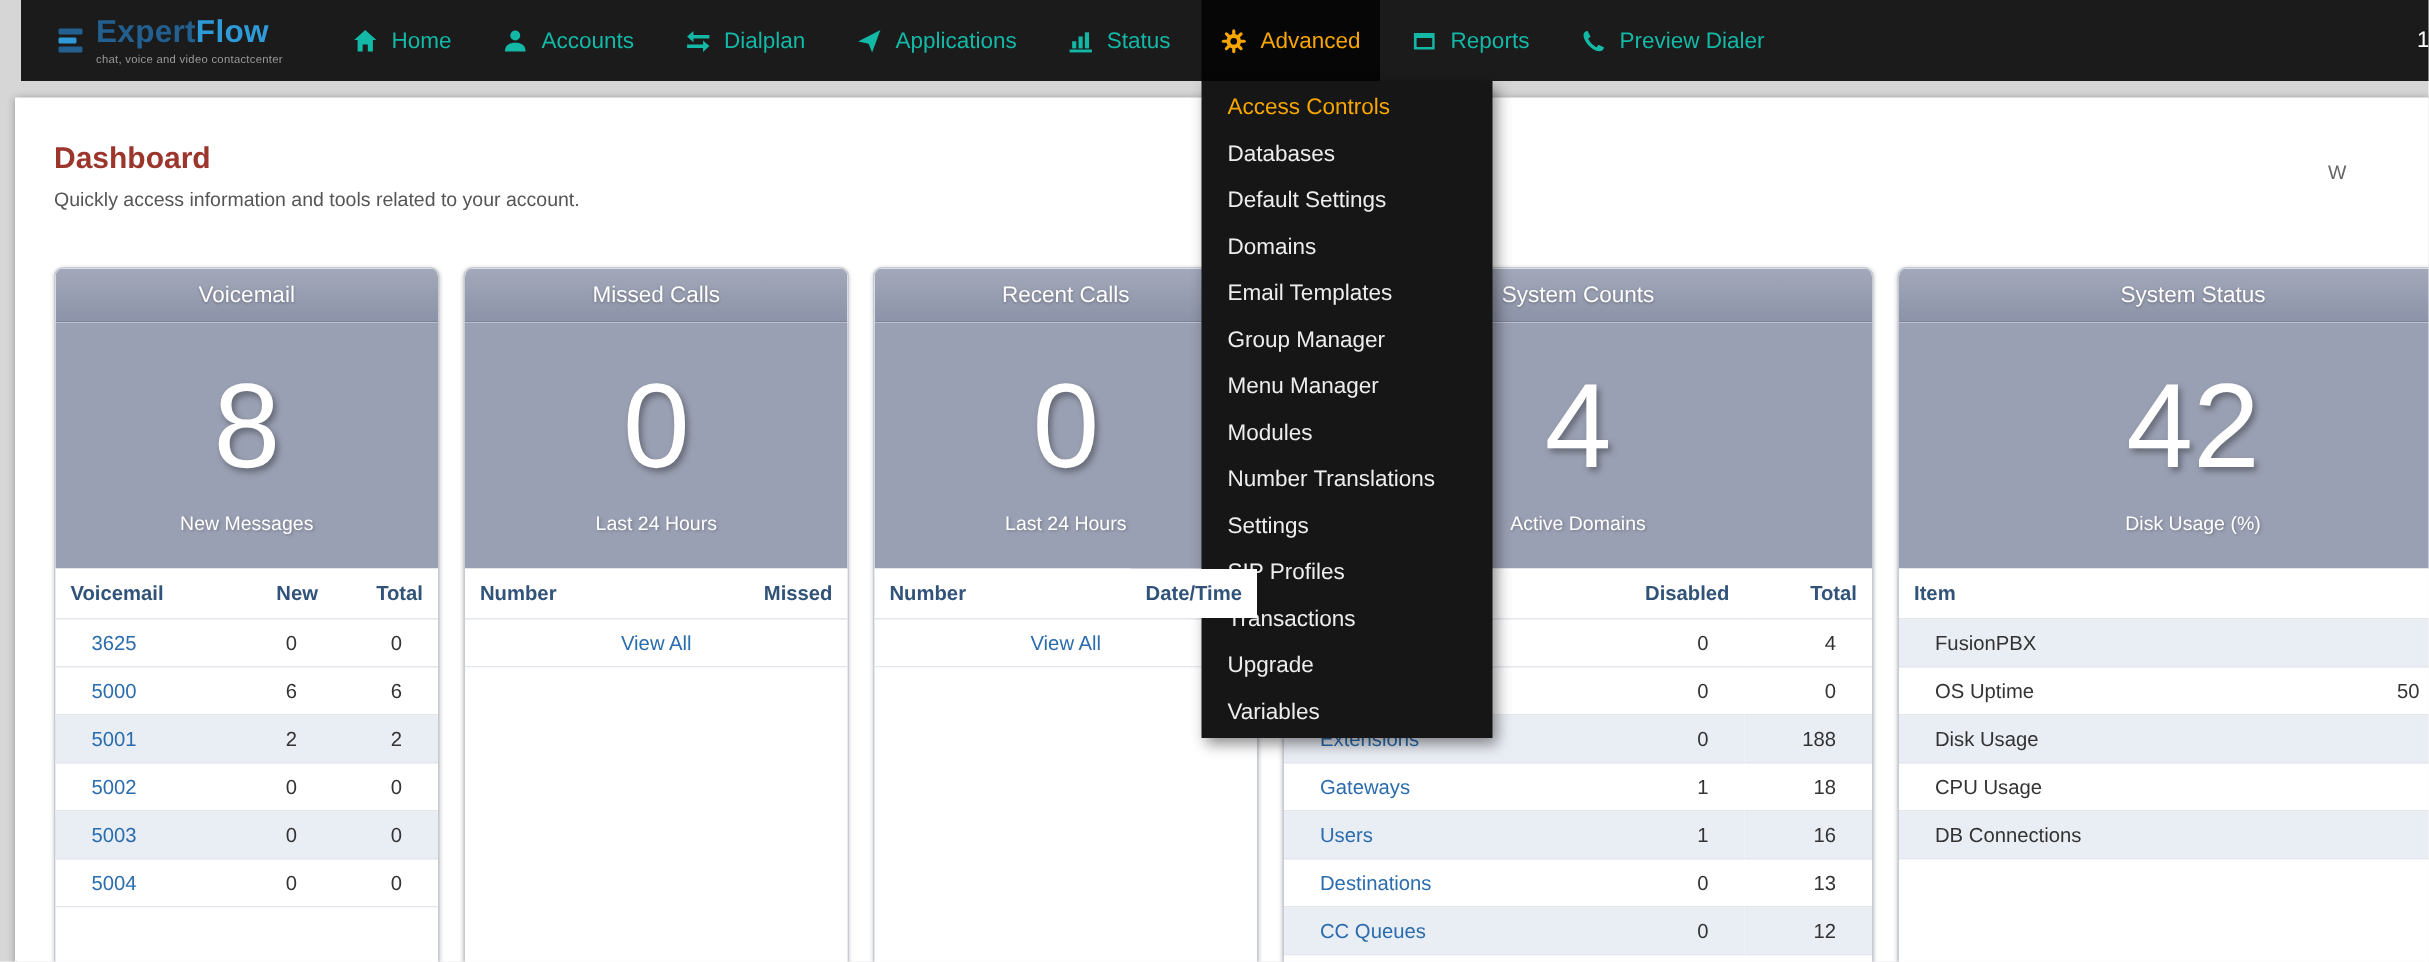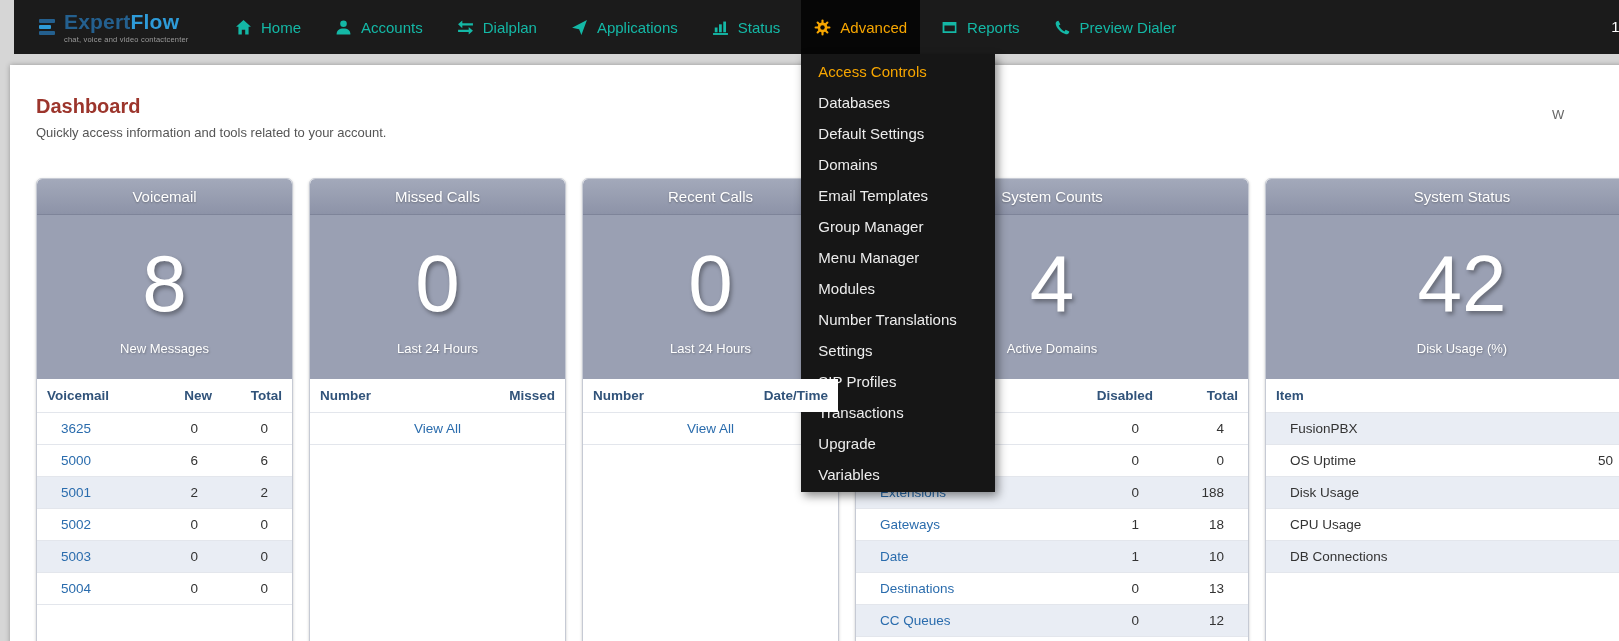--- a/index.html
+++ b/index.html
@@ -331,23 +331,23 @@
             <td><a class="cell-link" href="#">Extensions</a></td>
             <td class="num">0</td>
             <td class="num">188</td>
           </tr>
           <tr>
             <td><a class="cell-link" href="#">Gateways</a></td>
             <td class="num">1</td>
             <td class="num">18</td>
           </tr>
           <tr>
-            <td><a class="cell-link" href="#">Date</a></td>
+            <td><a class="cell-link" href="#">Users</a></td>
             <td class="num">1</td>
-            <td class="num">10</td>
+            <td class="num">16</td>
           </tr>
           <tr>
             <td><a class="cell-link" href="#">Destinations</a></td>
             <td class="num">0</td>
             <td class="num">13</td>
           </tr>
           <tr>
             <td><a class="cell-link" href="#">CC Queues</a></td>
             <td class="num">0</td>
             <td class="num">12</td>

